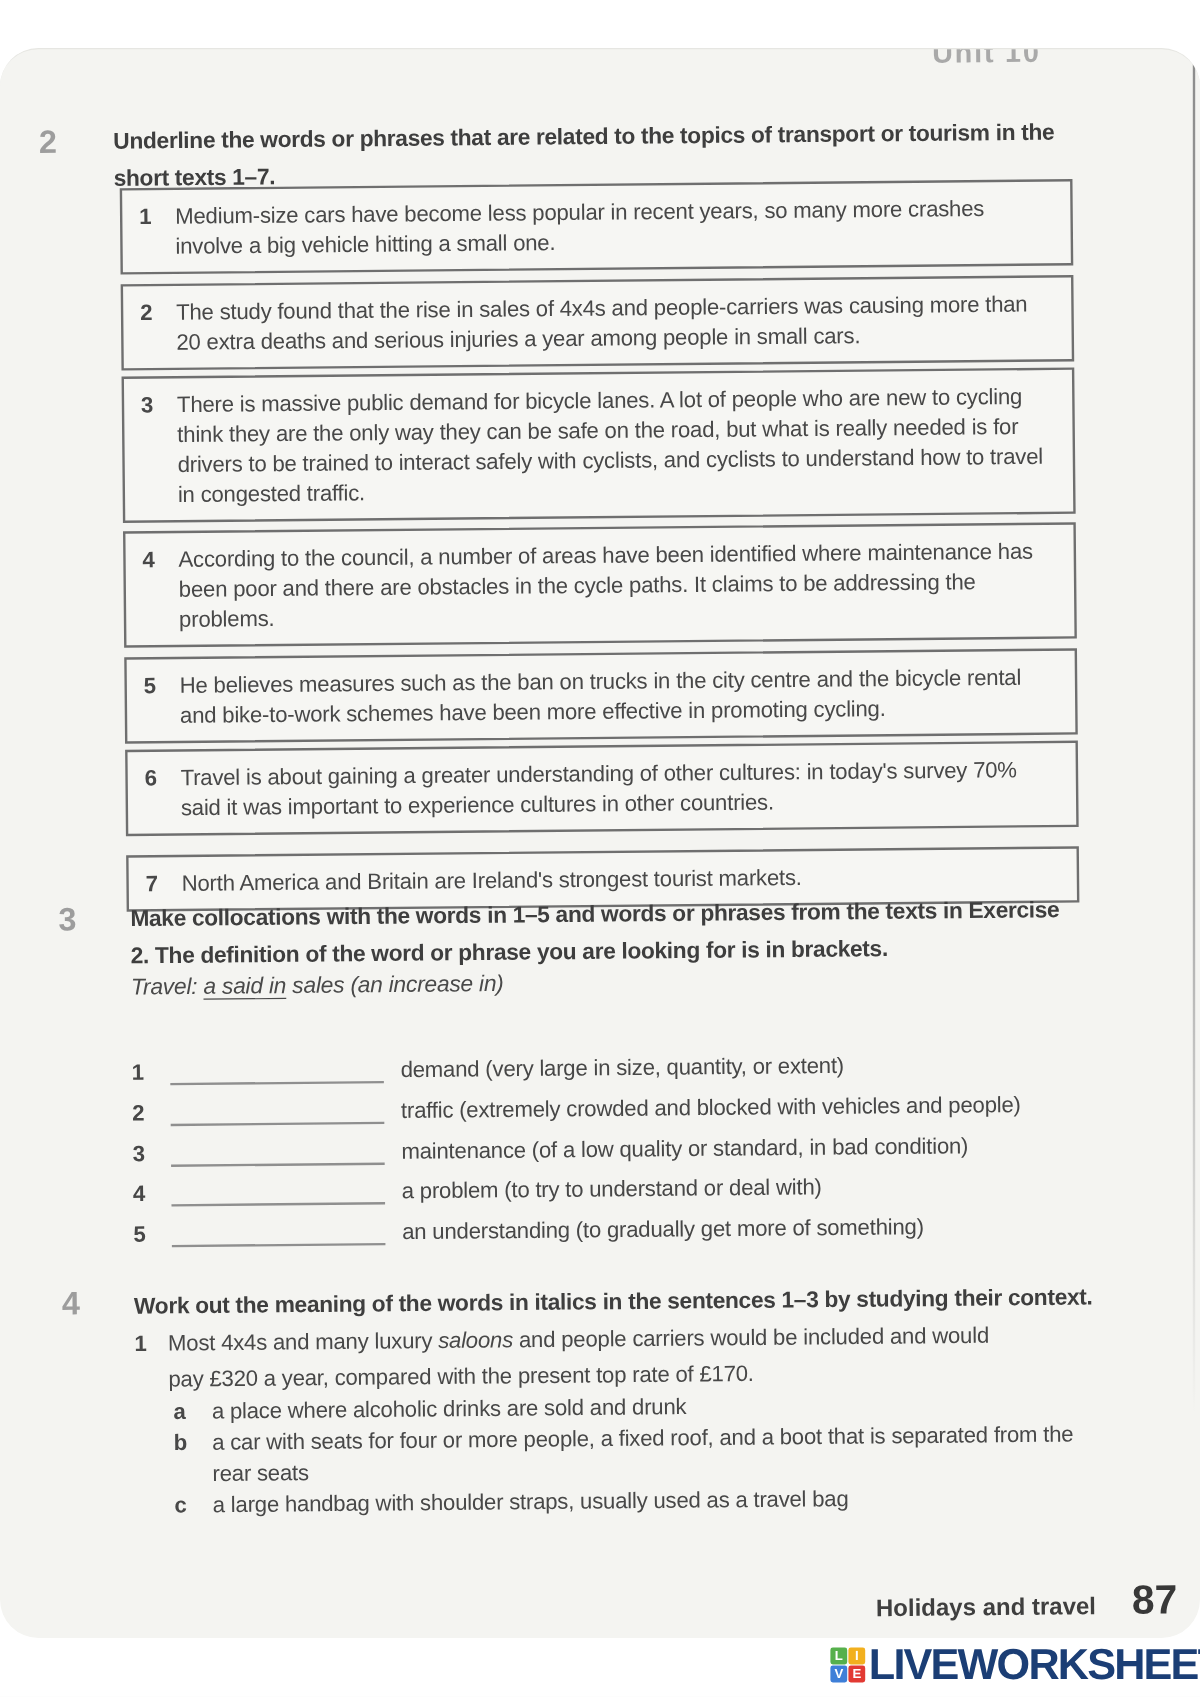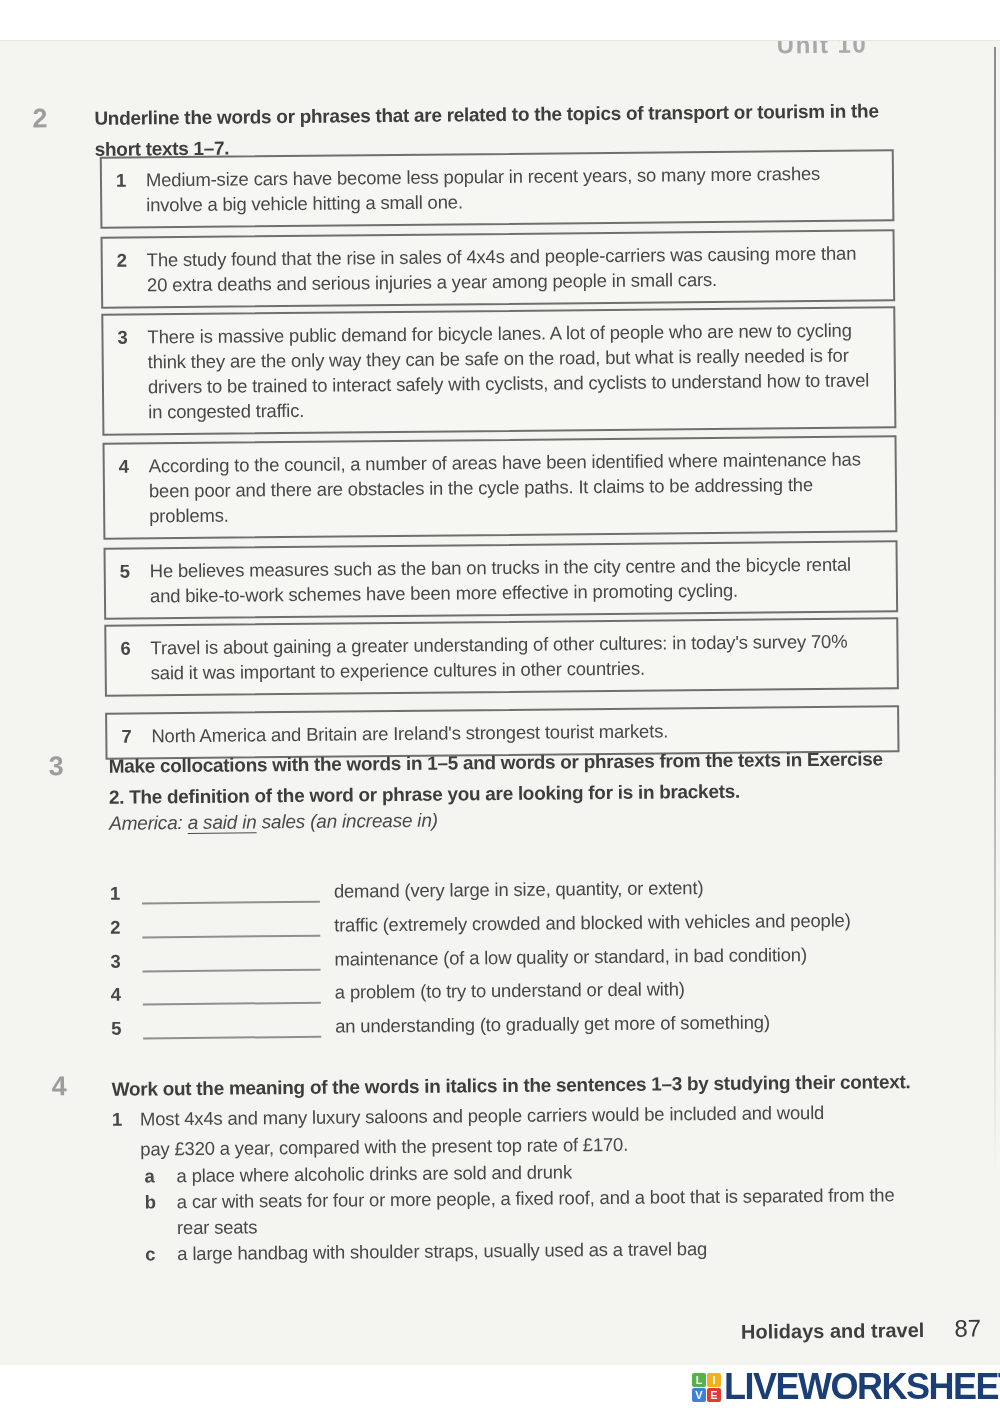--- a/index.html
+++ b/index.html
@@ -9,20 +9,21 @@
     background:#ffffff;
     font-family:"Liberation Sans", sans-serif;
     color:#474747;
     overflow:hidden;
   }
   .scan {
     position:absolute; top:40px; left:0; width:1000px; height:1325px;
     background:#f4f4f1;
     border-top:1px solid #e6e6e2;
     overflow:hidden;
+    border-radius:32px;
   }
   .edge-line {
     position:absolute; left:994px; top:6px; width:2px; height:1130px;
     background:linear-gradient(#8d8d8d 0%, #a9a9a9 60%, #f4f4f1 100%);
   }
   .tilt {
     position:absolute; left:0; top:0; width:1000px; height:1325px;
     transform:rotate(-0.55deg);
     transform-origin:500px 660px;
   }
@@ -65,36 +66,36 @@
   .row .blank { width:178px; height:20px; border-bottom:2px solid #8f8f8f; margin-right:14px; }
   .r1{ top:838px; } .r2{ top:872px; } .r3{ top:906px; } .r4{ top:939px; } .r5{ top:973px; }
 
   .sentence {
     position:absolute; left:108px; top:1060px;
     display:flex; gap:14px;
     font-size:18.5px; line-height:30px; letter-spacing:-0.2px; color:#484848;
   }
   .sentence .num { font-weight:bold; flex:0 0 14px; }
   .sentence .txt { width:700px; }
-  .sentence .ital { }
+  .sentence .ital { font-style:italic; }
 
   .options {
     position:absolute; left:140px; top:1119px;
     font-size:18.5px; line-height:26px; letter-spacing:-0.2px; color:#484848;
   }
   .option { display:flex; }
   .option .letter { font-weight:bold; width:32px; flex:0 0 32px; }
   .option .txt { width:730px; }
 
   .footer {
     position:absolute; right:25px; top:1278px;
     display:flex; align-items:baseline; gap:30px;
   }
   .footer .sec { font-weight:bold; font-size:20px; color:#3f3f3f; }
-  .footer .pg  { font-weight:normal; font-size:24px; color:#383838; }
+  .footer .pg  { font-weight:bold; font-size:34px; color:#383838; }
 
   .brand {
     position:absolute; left:692px; top:1367px;
     display:flex; align-items:center; height:40px;
   }
   .lgrid {
     display:grid; grid-template-columns:repeat(2,14px); grid-auto-rows:14px;
     gap:1px; margin-right:3px;
   }
   .lcell {
@@ -145,21 +146,21 @@
     </div>
     <div class="tbox b7">
       <span class="num">7</span>
       <span class="txt">North America and Britain are Ireland's strongest tourist markets.</span>
     </div>
 
     <div class="ex-num" style="left:48px; top:706px;">3</div>
     <div class="instruction" style="left:108px; top:706px; width:785px;">Make collocations with the words in 1–5 and words or phrases from the texts in Exercise 2. The definition of the word or phrase you are looking for is in brackets.</div>
 
     <div class="example">
-      <span>America: </span><span class="und">a said in</span><span> sales (an increase in)</span>
+      <span>Travel: </span><span class="und">a said in</span><span> sales (an increase in)</span>
     </div>
 
     <div class="row r1">
       <span class="n">1</span>
       <span class="blank"></span>
       <span class="t">demand (very large in size, quantity, or extent)</span>
     </div>
     <div class="row r2">
       <span class="n">2</span>
       <span class="blank"></span>

